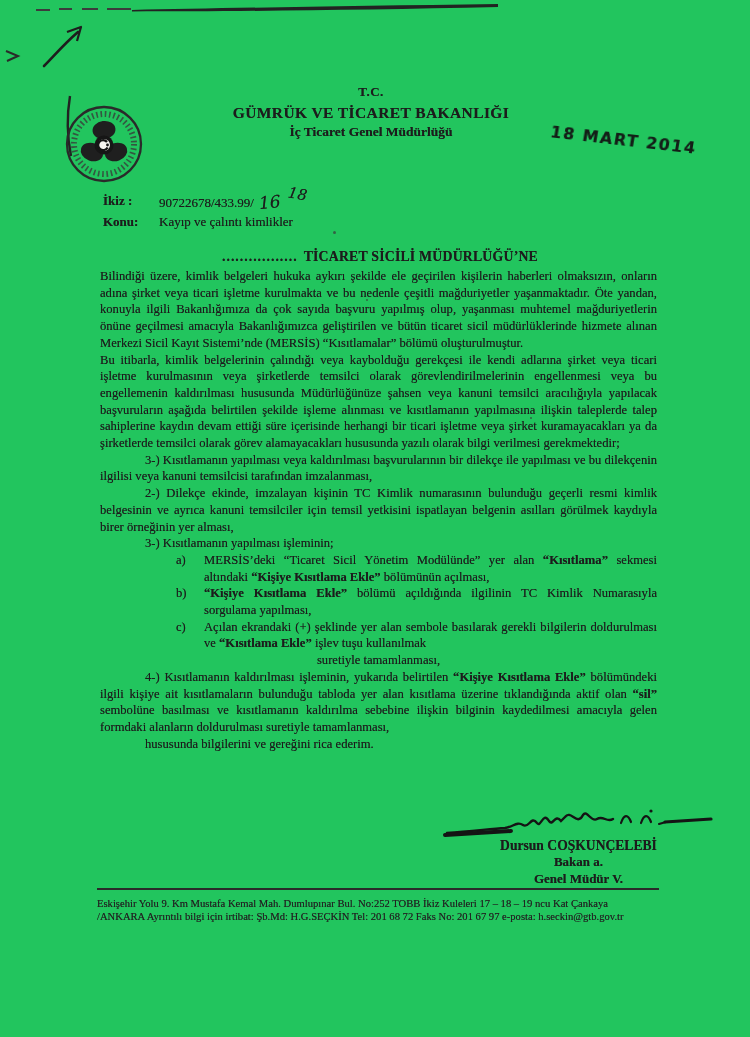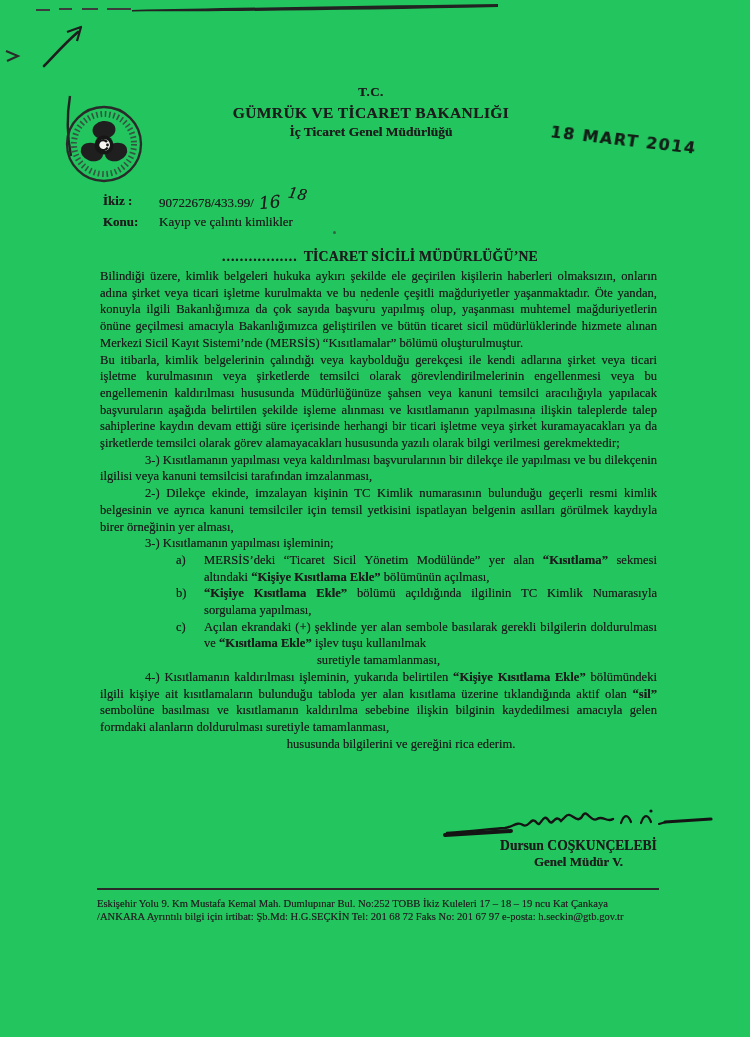--- a/index.html
+++ b/index.html
@@ -38,21 +38,21 @@
   
   .content{position:absolute;left:100px;top:268px;width:557px;
            font-size:12.6px;line-height:16.7px;text-align:justify;}
   .content p{margin:0;}
   .par{margin-bottom:16px;}
   .indent{text-indent:45px;}
   .gap-top{margin-top:3px;}
   .sub{padding-left:104px;position:relative;}
   .sub .lbl{position:absolute;left:76px;}
   .hang{margin-left:34px;text-align:center;}
-  .closing{text-indent:45px;margin-top:14px;text-align:center;}
+  .closing{text-indent:45px;margin-top:14px;text-align:left;}
   .b{font-weight:bold;}
   
   .signature{position:absolute;left:431px;top:806px;width:295px;text-align:center;}
   .sig-scrawl{display:block;margin:0 auto -5px auto;}
   .sig-name{font-weight:bold;font-size:13.6px;line-height:17px;}
   .sig-title{font-weight:bold;font-size:13px;line-height:16.5px;}
   
   .footer{position:absolute;left:97px;top:888px;width:562px;
           border-top:2.5px solid #2a2a2a;padding-top:7px;
           font-size:10.6px;line-height:13px;text-align:left;color:#222;}
@@ -141,20 +141,21 @@
 
   <div class="signature">
     <svg class="sig-scrawl" width="272" height="36" viewBox="0 0 272 36">
       <path d="M4,27 C30,25 48,23 62,22 C70,21 74,15 80,19 C86,23 88,9 94,17 C98,22 100,5 106,15 C110,21 112,7 118,15 L122,11 C128,3 134,21 140,9 C144,3 148,17 154,13 C160,9 164,17 170,13" stroke="#141414" stroke-width="2.4" fill="none" stroke-linecap="round"></path>
       <path d="M2,29 L68,25" stroke="#141414" stroke-width="4" fill="none" stroke-linecap="round"></path>
       <path d="M178,17 c3,-9 7,-9 10,-1 m10,1 c3,-9 7,-9 10,-1 m8,2 l7,-2" stroke="#141414" stroke-width="2.2" fill="none" stroke-linecap="round"></path>
       <path d="M222,16 L268,13" stroke="#141414" stroke-width="3.2" fill="none" stroke-linecap="round"></path>
       <circle cx="208" cy="5" r="1.6" fill="#141414"></circle>
     </svg>
     <div class="sig-name">Dursun COŞKUNÇELEBİ</div>
+    <div class="sig-title">Bakan a.</div>
     <div class="sig-title">Genel Müdür V.</div>
   </div>
 
   <div class="footer">
     <div>Eskişehir Yolu 9. Km Mustafa Kemal Mah. Dumlupınar Bul. No:252 TOBB İkiz Kuleleri 17 – 18 – 19 ncu Kat Çankaya</div>
     <div>/ANKARA  Ayrıntılı bilgi için irtibat: Şb.Md: H.G.SEÇKİN Tel: 201 68 72 Faks No: 201 67 97  e-posta:  h.seckin@gtb.gov.tr</div>
   </div>
 
   <div class="speck" style="left:333px;top:231px;"></div>
   <div class="speck" style="left:366px;top:299px;width:2px;height:2px;"></div>

